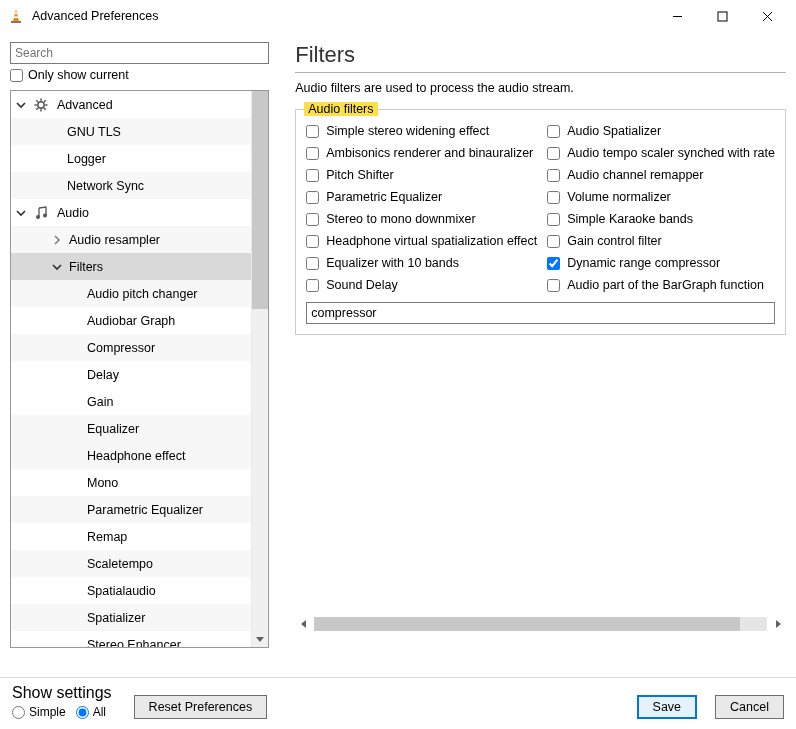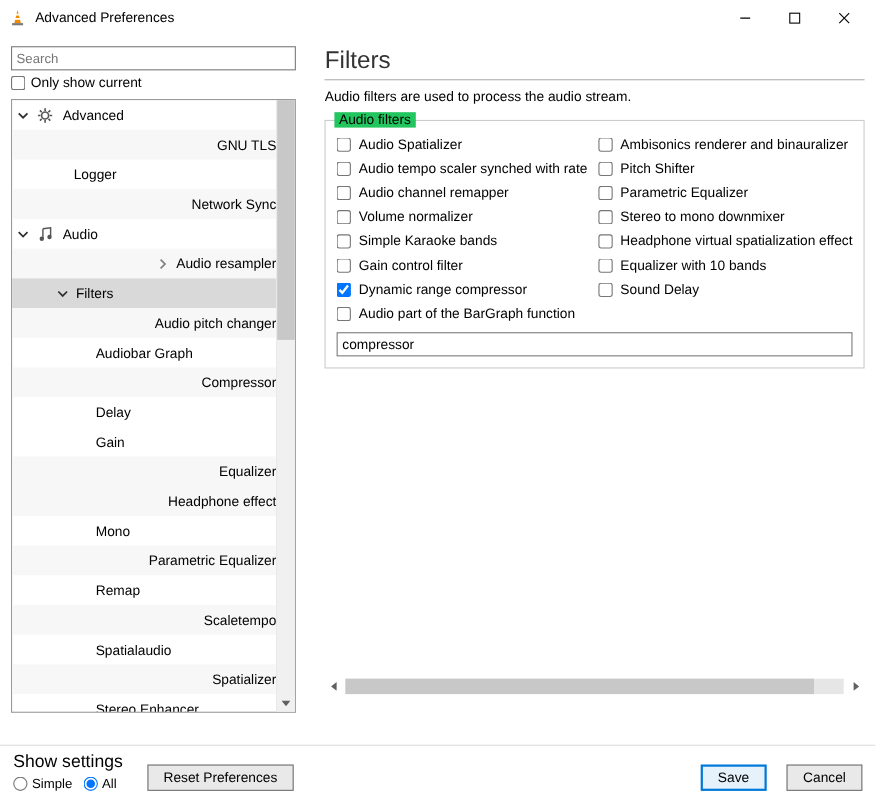--- a/index.html
+++ b/index.html
@@ -24,36 +24,36 @@
 
   .tree-wrap { margin-top: 8px; border: 1px solid #999; height: 558px; position: relative; background: #fff; display: flex; }
   .tree { flex: 1; overflow: hidden; }
   .tree-scrollbar { width: 17px; background: #f0f0f0; position: relative; border-left: 1px solid #e8e8e8; }
   .tree-scrollbar .thumb { position: absolute; top: 0; left: 0; right: 0; height: 218px; background: #c8c8c8; }
   .tree-scrollbar .down-arrow { position:absolute; bottom:0; left:0; right:0; height:17px; display:flex; align-items:center; justify-content:center; color:#555; }
   .tree-scrollbar .down-arrow svg { fill:#606060; }
 
   .tree-item { height: 27px; display: flex; align-items: center; }
   .tree-item.selected { background: #d9d9d9; }
-  .tree-item.striped { background: #f7f7f7; justify-content: flex-end; }
+  .tree-item.striped { background: #f7f7f7; }
   .tree-item .expander { width: 12px; display:flex; align-items:center; justify-content:center; }
   .tree-item .expander svg { fill: #404040; }
   .tree-item .icon { width: 16px; height: 16px; margin-right: 8px; display:flex; align-items:center; justify-content:center; }
   .tree-item .label { font-size: 12.5px; }
   .exp0 { padding-left: 4px; }
   .exp2 { padding-left: 20px; }
 
   
   .right-col { flex: 1; display: flex; flex-direction: column; }
   .page-title { font-size: 22px; font-weight: 400; color: #333; }
   .hr { border: none; border-top: 1px solid #b0b0b0; margin-top: 4px; }
   .page-desc { margin-top: 8px; font-size: 12.5px; }
 
   .groupbox { margin-top: 14px; border: 1px solid #ccc; position: relative; padding: 14px 10px 10px 10px; }
-  .groupbox-title { position: absolute; top: -8px; left: 8px; background: #22c55e; padding: 0 4px; font-size: 12.5px; }
+  .groupbox-title { position: absolute; top: -8px; left: 8px; background: #fde047; padding: 0 4px; font-size: 12.5px; }
   .filter-grid { display: grid; grid-template-columns: 1fr 1fr; row-gap: 8px; column-gap: 10px; }
   .filter-item { display: flex; align-items: center; }
   .filter-item input[type="checkbox"] { width: 13px; height: 13px; margin-right: 7px; }
   .filter-item label { font-size: 12.5px; white-space: nowrap; }
   .filter-text { width: 100%; height: 22px; border: 1px solid #7a7a7a; padding: 0 4px; margin-top: 10px; font-size: 12.5px; }
 
   .hscroll-row { display:flex; align-items:center; margin-top:280px; height:17px; }
   .hscroll-row .arrow { width:17px; display:flex; align-items:center; justify-content:center; }
   .hscroll-row .arrow svg { fill:#606060; }
   .hscroll-row .track { flex:1; height:14px; background:#e6e6e6; margin:0 2px; }
@@ -242,20 +242,24 @@
   <div class="right-col">
     <div class="page-title">Filters</div>
     <hr class="hr">
     <div class="page-desc">Audio filters are used to process the audio stream.</div>
 
     <fieldset class="groupbox">
       <div class="groupbox-title">Audio filters</div>
       <div class="filter-grid" id="filter-grid">
           <div class="filter-item">
             <input type="checkbox" style="">
+            <label>Simple stereo widening effect</label>
+          </div>
+          <div class="filter-item">
+            <input type="checkbox" style="">
             <label>Audio Spatializer</label>
           </div>
           <div class="filter-item">
             <input type="checkbox" style="">
             <label>Ambisonics renderer and binauralizer</label>
           </div>
           <div class="filter-item">
             <input type="checkbox" style="">
             <label>Audio tempo scaler synched with rate</label>
           </div>

